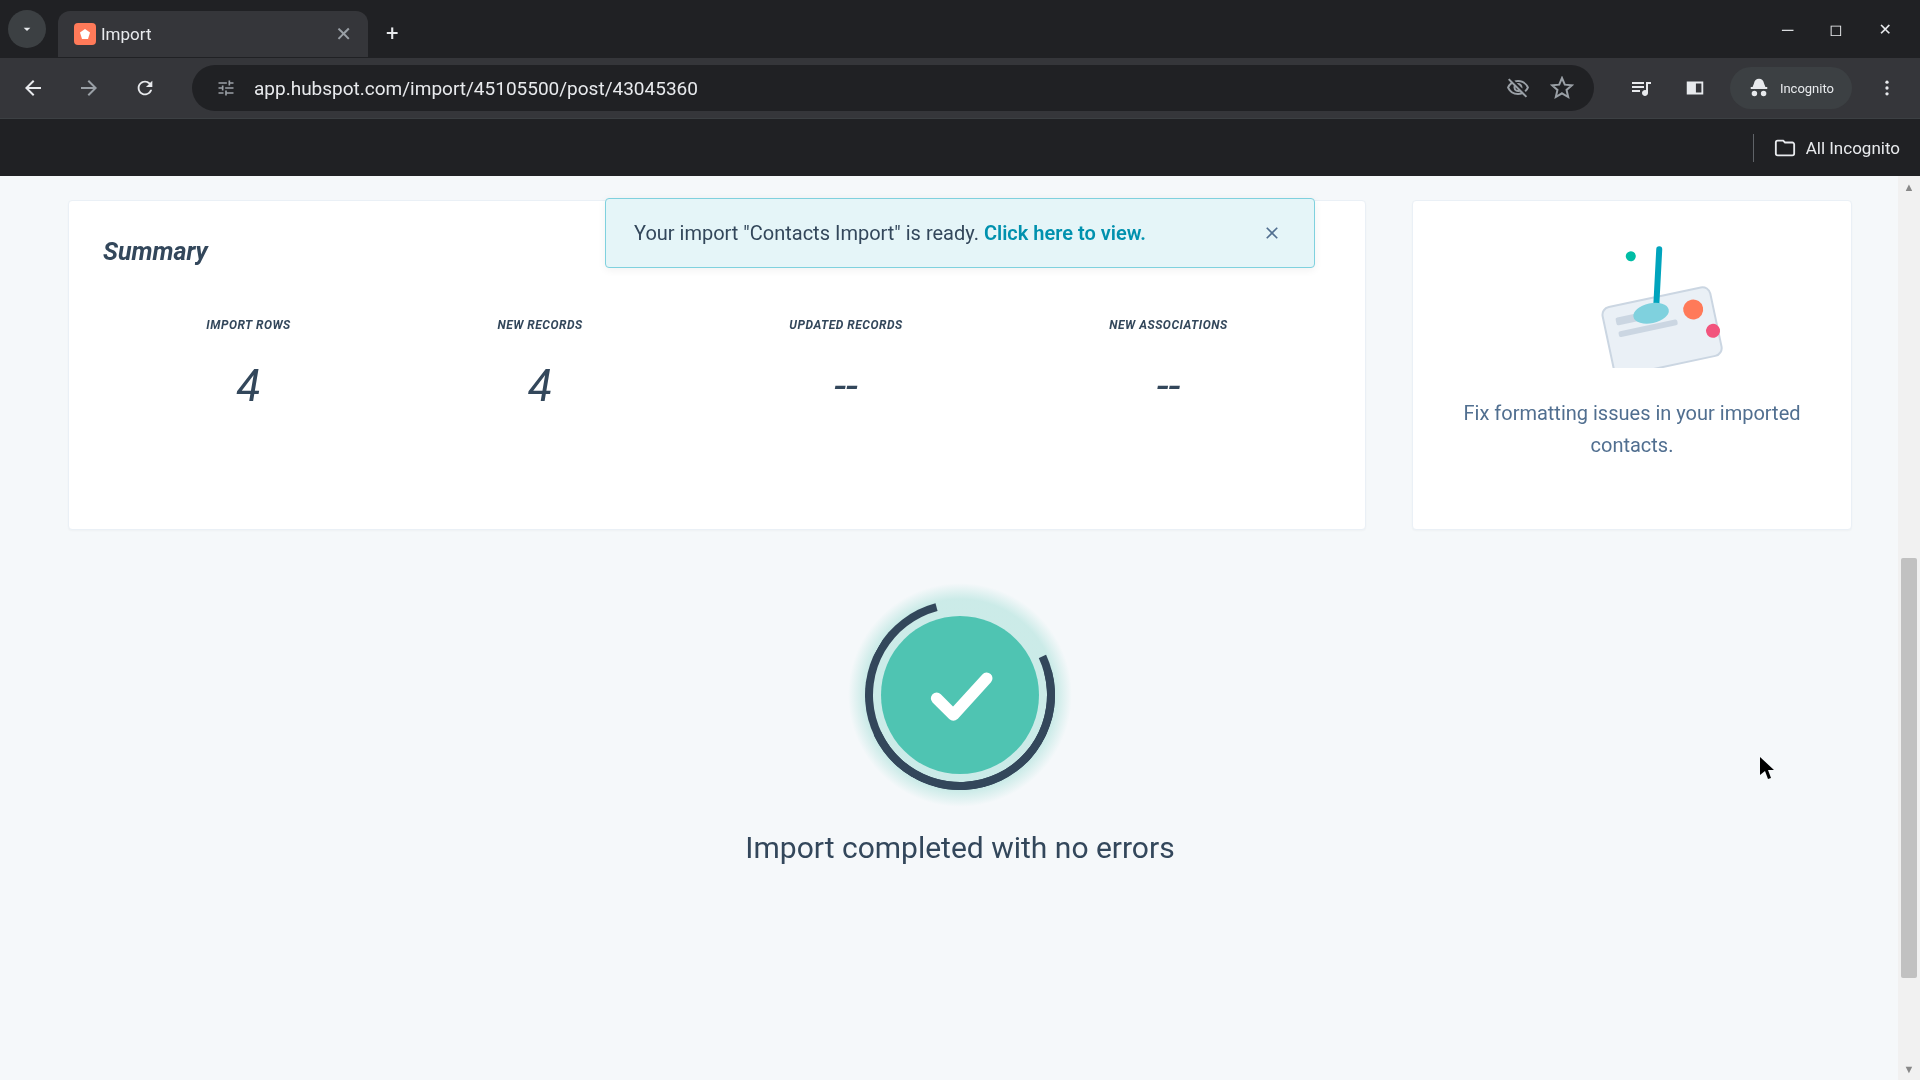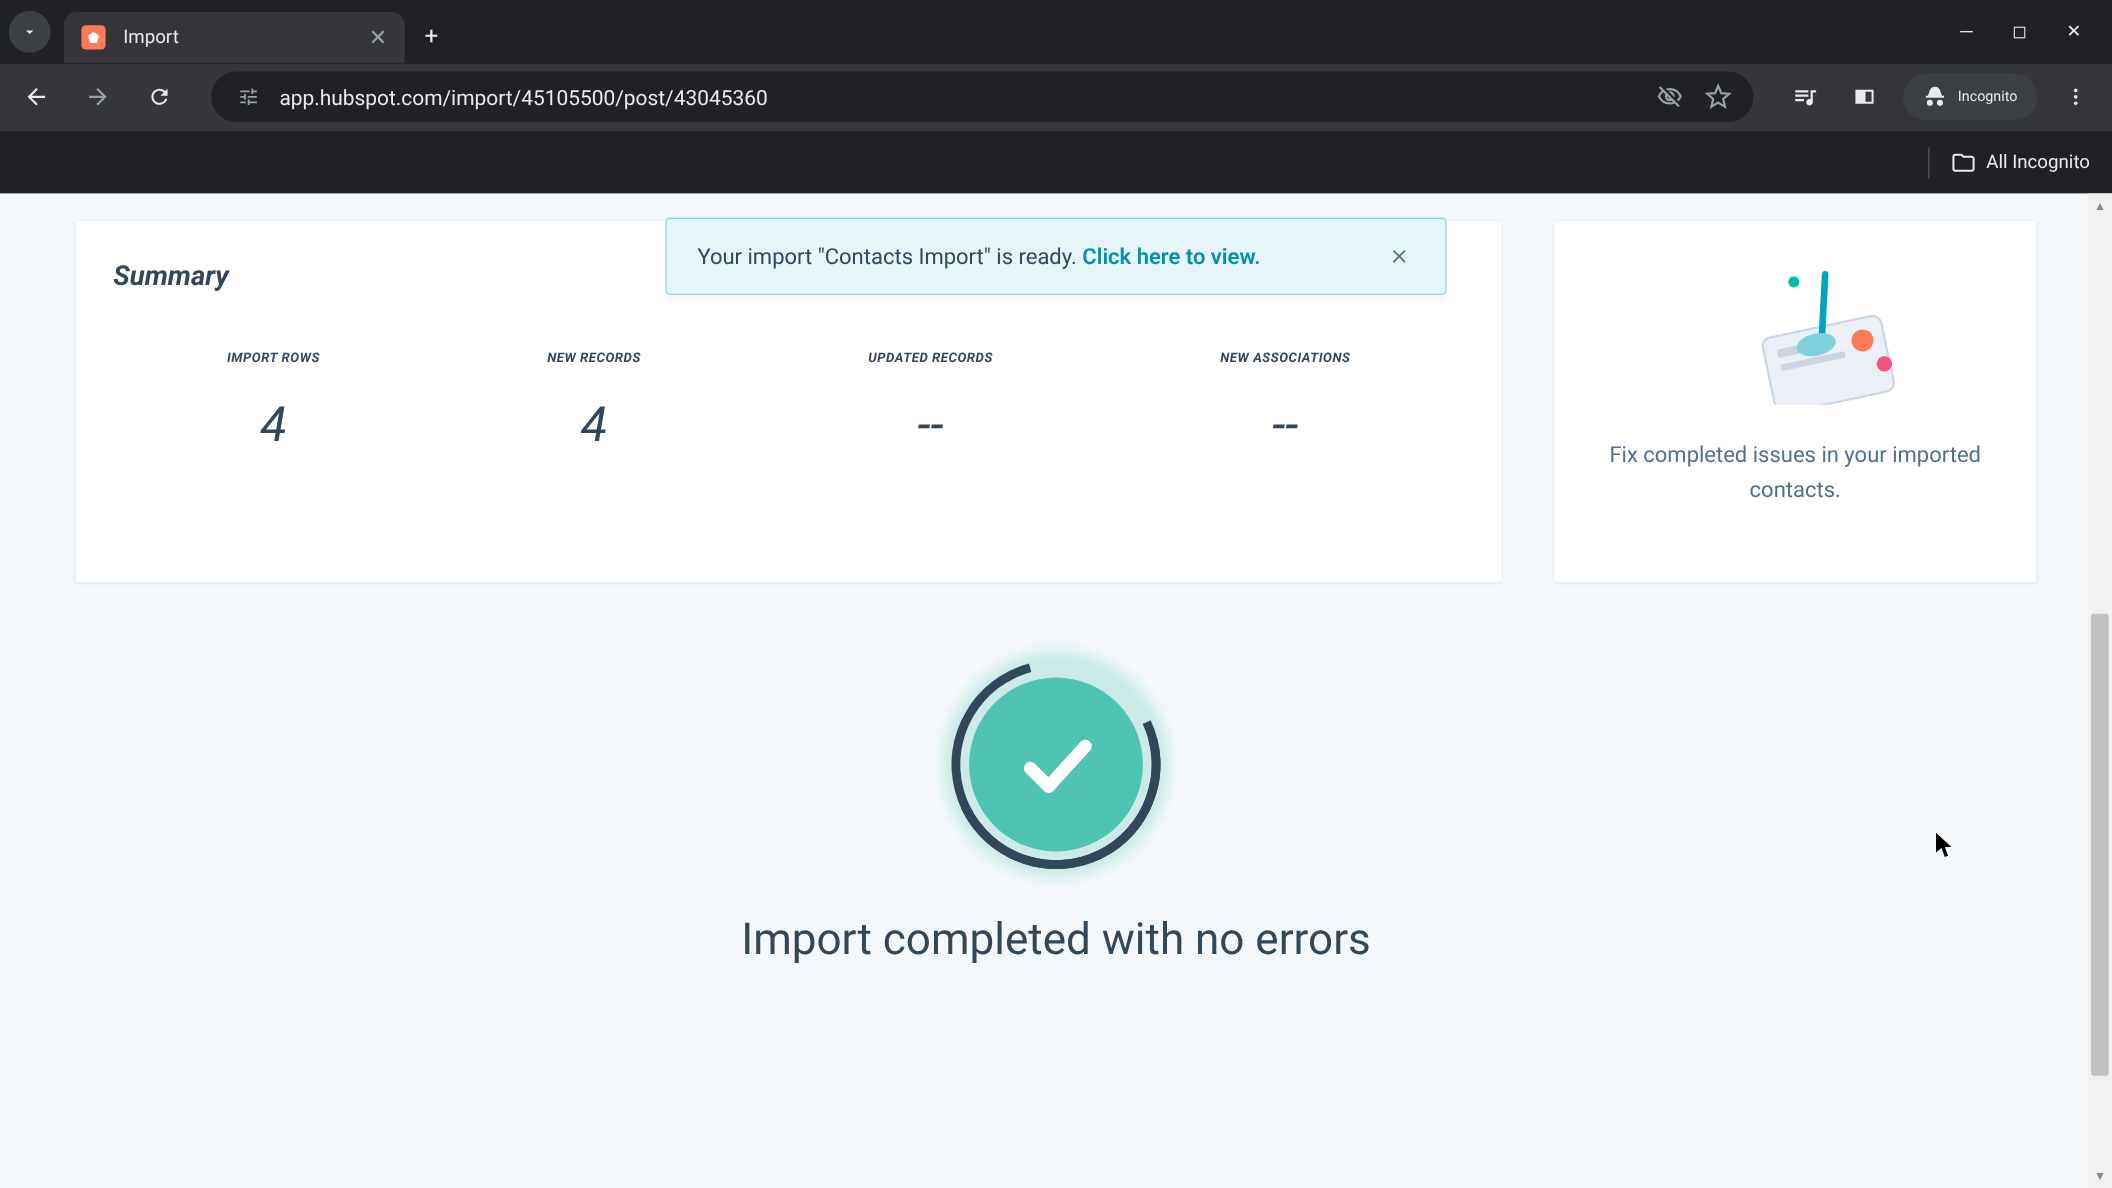--- a/index.html
+++ b/index.html
@@ -3,21 +3,21 @@
 <meta charset="utf-8">
 <style>
   * { margin: 0; padding: 0; box-sizing: border-box; font-family: -apple-system, BlinkMacSystemFont, "Segoe UI", Roboto, sans-serif; }
   body { width: 1920px; height: 1080px; background: #f5f8fa; overflow: hidden; position: relative; }
 
   
   .browser-chrome { background: #202124; height: 176px; width: 100%; }
   .titlebar { height: 58px; display: flex; align-items: center; padding: 0 8px; }
   .tab-dropdown { width: 38px; height: 38px; border-radius: 50%; background: #3c4043; display: flex; align-items: center; justify-content: center; margin-right: 12px; }
   .tab-dropdown svg { fill: #e8eaed; }
-  .browser-tab { background: #35363a; height: 46px; width: 310px; border-radius: 12px 12px 0 0; display: flex; align-items: center; padding: 0 16px; gap: 16px; margin-top: 10px; }
+  .browser-tab { background: #35363a; height: 46px; width: 310px; border-radius: 12px 12px 0 0; display: flex; align-items: center; padding: 0 16px; gap: 5px; margin-top: 10px; }
   .tab-favicon { width: 22px; height: 22px; background: #ff7a59; border-radius: 4px; display: flex; align-items: center; justify-content: center; }
   .tab-favicon::before { content: ""; width: 10px; height: 10px; background: #fff; clip-path: polygon(50% 0%, 100% 35%, 80% 100%, 20% 100%, 0% 35%); }
   .tab-title { color: #e8eaed; font-size: 17px; flex: 1; }
   .tab-close { color: #9aa0a6; font-size: 20px; cursor: pointer; }
   .new-tab { color: #e8eaed; font-size: 22px; margin-left: 18px; margin-top: 8px; cursor: pointer; }
   .window-controls { margin-left: auto; display: flex; gap: 36px; padding-right: 20px; }
   .window-controls span { color: #e8eaed; font-size: 16px; cursor: pointer; }
 
   .toolbar { height: 60px; display: flex; align-items: center; padding: 0 14px; gap: 18px; background: #35363a; }
   .nav-btn { width: 38px; height: 38px; display: flex; align-items: center; justify-content: center; border-radius: 50%; }
@@ -64,21 +64,21 @@
   .toast-close { margin-left: auto; color: #516f90; cursor: pointer; width: 28px; height: 28px; display: flex; align-items: center; justify-content: center; }
 
   
   .completion { text-align: center; margin-top: 70px; }
   .check-circle { width: 190px; height: 190px; margin: 0 auto 40px; position: relative; }
   .check-outer { position: absolute; inset: -18px; background: radial-gradient(circle, rgba(79,196,178,0.25) 60%, transparent 70%); border-radius: 50%; }
   .check-ring { position: absolute; inset: 0; border: 8px solid #33475b; border-radius: 50%; border-top-color: transparent; transform: rotate(30deg); }
   .check-ring2 { position: absolute; inset: 0; border: 8px solid #33475b; border-radius: 50%; border-right-color: transparent; border-bottom-color: transparent; transform: rotate(200deg); }
   .check-fill { position: absolute; inset: 16px; background: #4fc4b2; border-radius: 50%; display: flex; align-items: center; justify-content: center; }
   .check-fill svg { width: 80px; height: 80px; }
-  .completion-text { font-size: 40px; color: #33475b; font-weight: 400; }
+  .completion-text { font-size: 30px; color: #33475b; font-weight: 400; }
 
   
   .scrollbar { position: absolute; right: 0; top: 176px; bottom: 0; width: 22px; background: #f1f1f1; }
   .scrollbar-track { position: absolute; top: 22px; bottom: 22px; left: 0; right: 0; }
   .scrollbar-thumb { position: absolute; left: 3px; right: 3px; top: 360px; height: 420px; background: #c1c1c1; border-radius: 2px; }
   .scroll-arrow { position: absolute; left: 0; right: 0; height: 22px; display: flex; align-items: center; justify-content: center; color: #888; font-size: 11px; }
   .scroll-arrow.up { top: 0; }
   .scroll-arrow.down { bottom: 0; }
 
   .cursor { position: absolute; left: 1760px; top: 757px; pointer-events: none; }
@@ -218,21 +218,21 @@
             <rect x="42" y="52" width="40" height="8" rx="2" fill="#cbd6e2"></rect>
             <rect x="42" y="66" width="60" height="6" rx="2" fill="#cbd6e2"></rect>
             <circle cx="120" cy="60" r="10" fill="#ff7a59"></circle>
             <circle cx="135" cy="85" r="7" fill="#f2547d"></circle>
             <rect x="88" y="-10" width="6" height="70" rx="3" fill="#00a4bd" transform="rotate(15 91 25)"></rect>
             <ellipse cx="78" cy="55" rx="18" ry="10" fill="#7fd1de"></ellipse>
             <circle cx="70" cy="-5" r="5" fill="#00bda5"></circle>
           </g>
         </svg>
       </div>
-      <div class="side-text">Fix completed issues in your imported contacts.</div>
+      <div class="side-text">Fix formatting issues in your imported contacts.</div>
     </div>
   </div>
 
   <div class="completion">
     <div class="check-circle">
       <div class="check-outer"></div>
       <div class="check-ring"></div>
       <div class="check-ring2"></div>
       <div class="check-fill">
         <svg viewBox="0 0 24 24" fill="none" stroke="#fff" stroke-width="3.5" stroke-linecap="round" stroke-linejoin="round">

